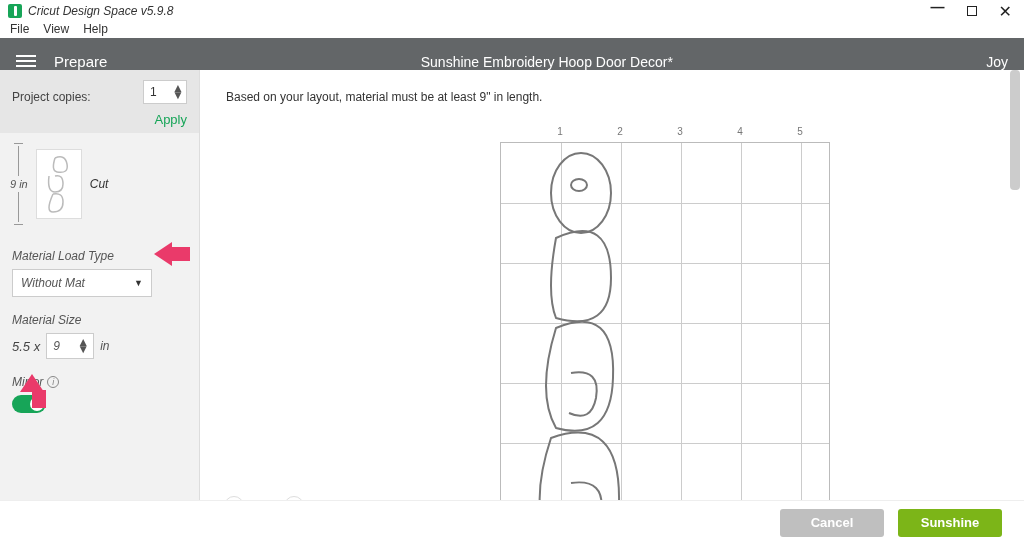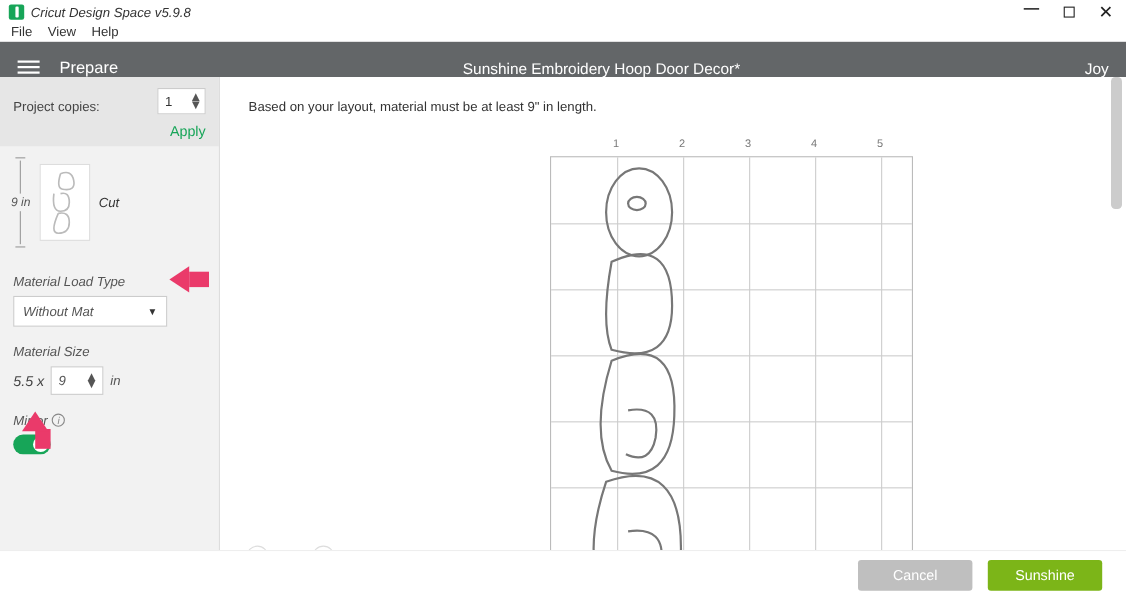--- a/index.html
+++ b/index.html
@@ -81,21 +81,21 @@
   .gridv{position:absolute;top:0;bottom:0;width:1px;background:#ccc;}
   .gridh{position:absolute;left:0;right:0;height:1px;background:#ccc;}
 
   .zoombar{position:absolute;left:224px;bottom:26px;display:flex;align-items:center;gap:6px;color:#bbb;font-size:14px;}
   .zbtn{width:20px;height:20px;border:1px solid #ddd;border-radius:50%;display:flex;align-items:center;justify-content:center;font-size:14px;color:#bbb;cursor:pointer;}
 
   .scrollbar{position:absolute;right:2px;top:0;width:14px;height:100%;}
   .scrollthumb{position:absolute;right:2px;top:0;width:10px;height:120px;background:#ccc;border-radius:4px;}
 
   
-  .footer{position:absolute;bottom:0;left:0;right:0;height:44px;background:#fff;border-top:1px solid #eee;display:flex;justify-content:flex-end;align-items:center;gap:14px;padding-right:22px;}
+  .footer{position:absolute;bottom:0;left:0;right:0;height:44px;background:#fff;border-top:1px solid #eee;display:flex;justify-content:flex-end;align-items:center;gap:14px;padding-right:22px;font-weight:bold;}
   .btn{height:28px;width:104px;border-radius:3px;display:flex;align-items:center;justify-content:center;font-size:13px;cursor:pointer;}
   .btn-cancel{background:#bfbfbf;color:#fff;}
   .btn-continue{background:#7CB518;color:#fff;}
   .sidebar-shadow{position:absolute;left:0;bottom:0;width:200px;height:30px;background:linear-gradient(to top,#ddd,#f2f2f2);}
 </style>
 </head>
 <body>
 
 <div class="titlebar">
   <div class="logo"></div>

